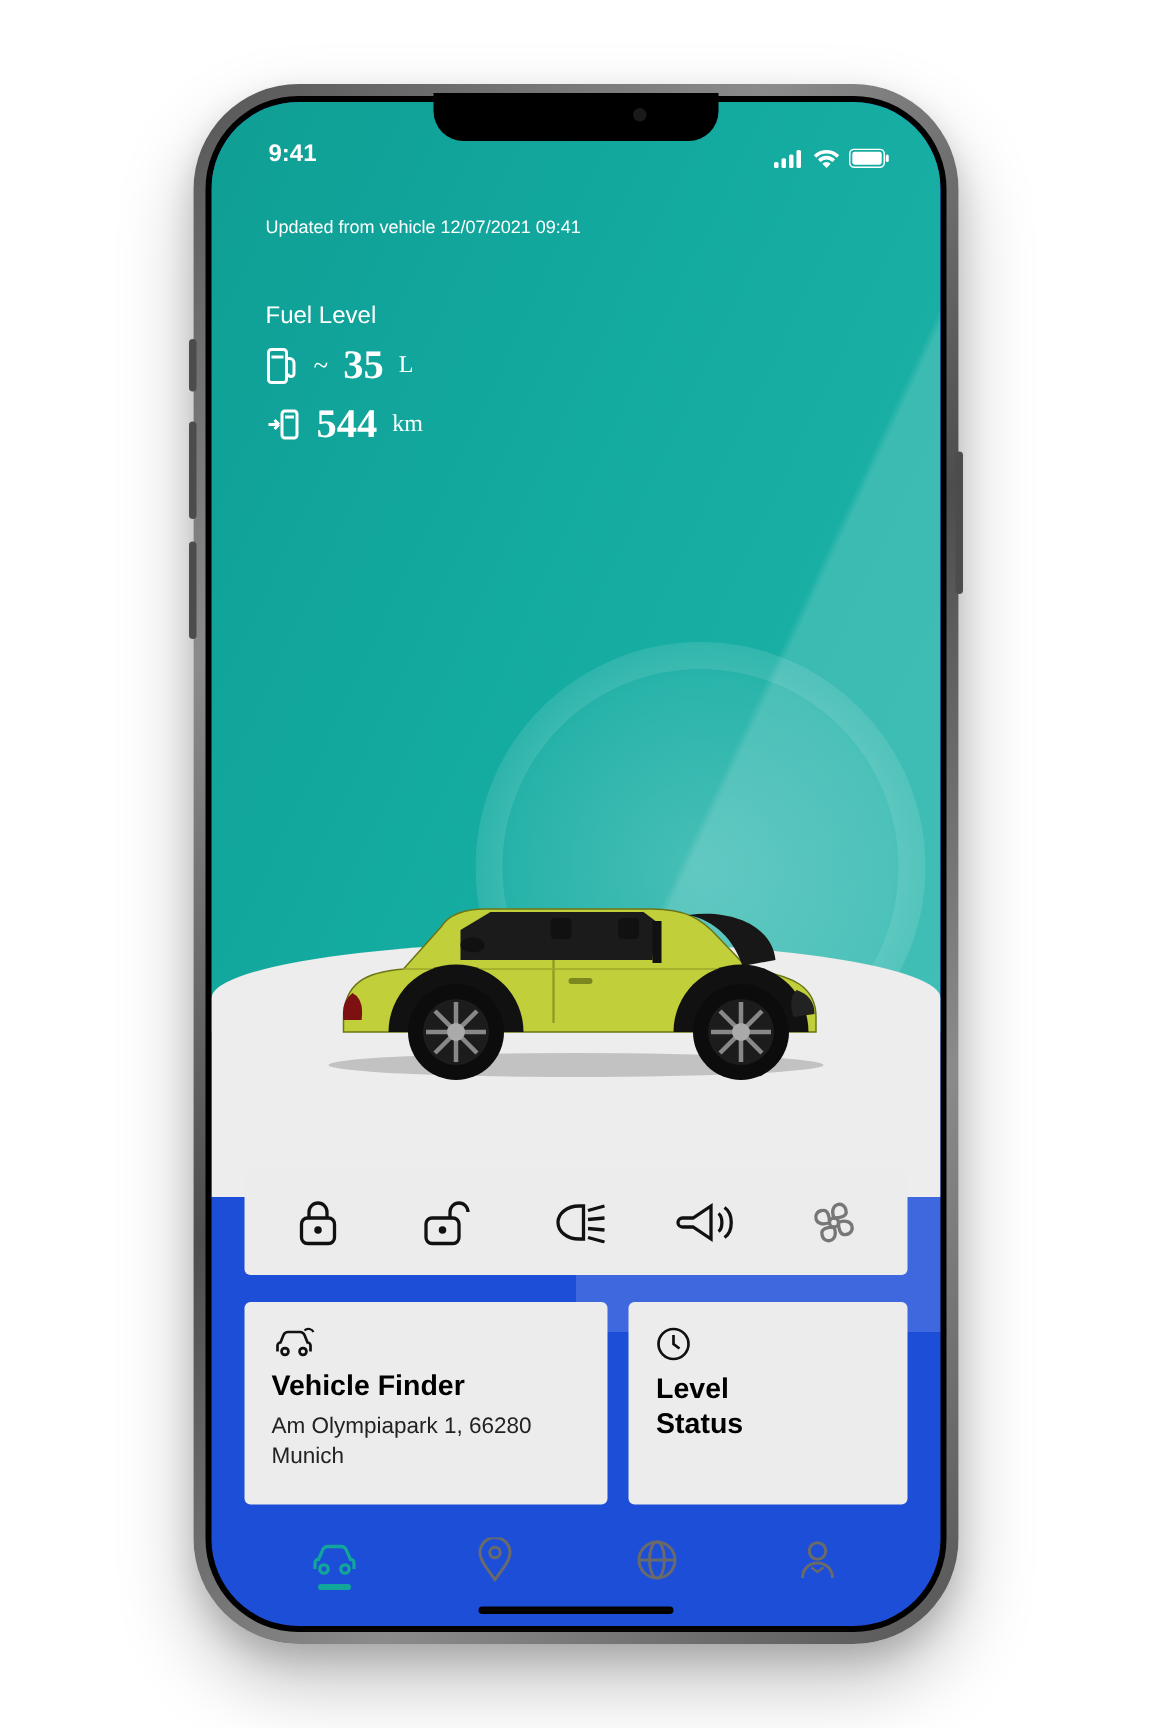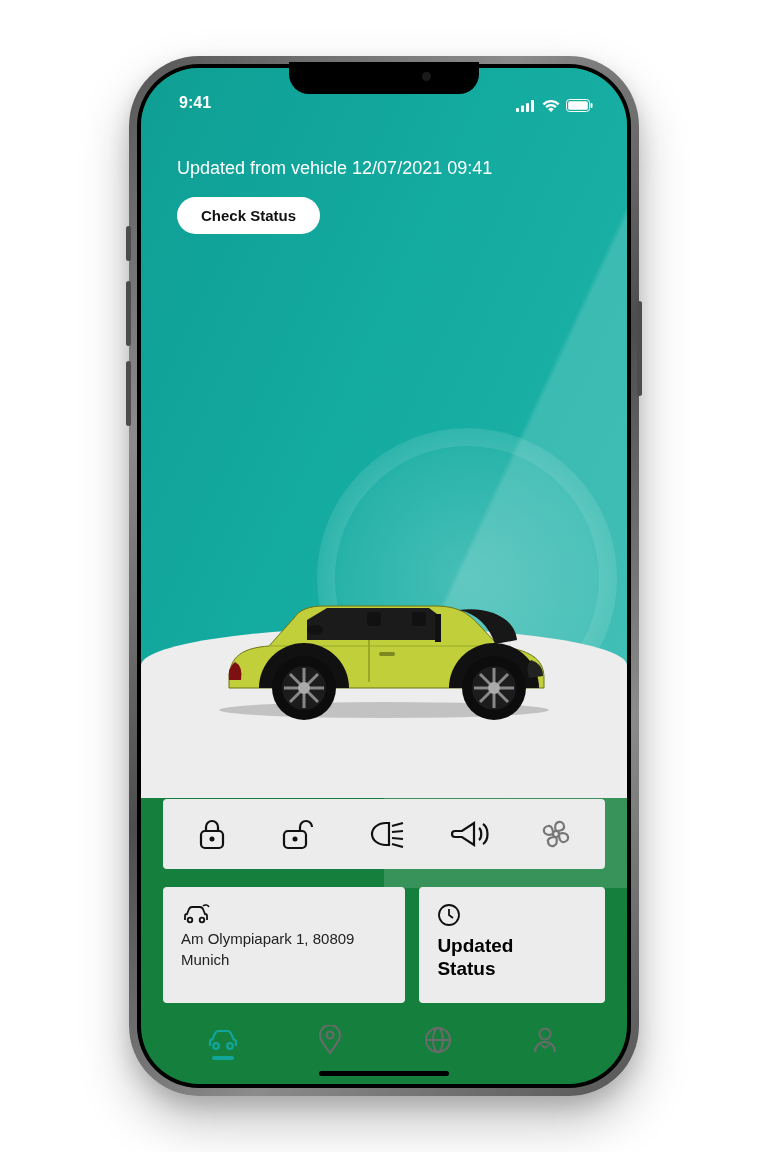--- a/index.html
+++ b/index.html
@@ -28,21 +28,21 @@
     border-radius: 62px;
     padding: 4px;
     position: relative;
   }
   .screen {
     width: 100%;
     height: 100%;
     border-radius: 58px;
     overflow: hidden;
     position: relative;
-    background: #15803d;
+    background: #1d4ed8;
   }
   .notch {
     position: absolute;
     top: -2px;
     left: 50%;
     transform: translateX(-50%);
     width: 190px;
     height: 32px;
     background: #000;
     border-radius: 0 0 20px 20px;
@@ -128,22 +128,21 @@
     z-index:50;
   }
   .hero h1 {
     font-family: Georgia, "Times New Roman", serif;
     font-weight: 400;
     font-size: 62px;
     line-height: 1.02;
     letter-spacing: 1px;
   }
   .hero .sub {
-    margin-top: 14px;
-    font-size: 18px;
+    font-size: 12px;
     font-weight:400;
   }
   .check-btn {
     margin-top: 18px;
     background:#fff;
     color:#111;
     border:none;
     padding: 10px 24px;
     border-radius: 999px;
     font-weight:700;
@@ -269,23 +268,46 @@
                 <rect x="2.2" y="2.2" width="19.6" height="8.6" rx="1.6" fill="#fff"></rect>
                 <rect x="24.5" y="4" width="2" height="5" rx="1" fill="#fff"></rect>
               </svg>
           </span>
         </div>
       </div>
 
 
       <div class="hero">
         <div class="sub">Updated from vehicle 12/07/2021 09:41</div>
-        <button class="check-btn">Check Status</button>
-      </div>
-
+      </div>
+
+      <div class="fuel">
+        <div class="fuel-label">Fuel Level</div>
+        <div class="fuel-row">
+          <span>
+            <svg width="22" height="26" viewBox="0 0 22 26" fill="none" stroke="#fff" stroke-width="2">
+                <rect x="2" y="2" width="12" height="22" rx="2"></rect>
+                <path d="M4 7h8M14 8h2a3 3 0 0 1 3 3v7a2 2 0 0 1-4 0"></path>
+              </svg>
+          </span>
+          <span style="font-size:18px">~</span>
+          <span class="fuel-val">35</span>
+          <span class="fuel-unit">L</span>
+        </div>
+        <div class="fuel-row">
+          <span>
+            <svg width="24" height="22" viewBox="0 0 24 22" fill="none" stroke="#fff" stroke-width="2">
+                <rect x="11" y="2" width="10" height="18" rx="2"></rect>
+                <path d="M13 6h6M2 11h7m0 0-3-3m3 3-3 3"></path>
+              </svg>
+          </span>
+          <span class="fuel-val">544</span>
+          <span class="fuel-unit">km</span>
+        </div>
+      </div>
 
       <div class="car">
         <svg width="370" height="150" viewBox="0 0 370 150">
 
           <ellipse cx="185" cy="140" rx="165" ry="8" fill="rgba(0,0,0,0.18)"></ellipse>
 
           <path d="M30 110 C 30 85 45 78 70 76 L 95 48 C 100 40 110 36 125 36 L 235 36 C 258 36 268 42 280 55 L 300 76 C 330 80 345 88 345 108 L 345 118 L 325 118 A 30 30 0 0 0 265 118 L 135 118 A 30 30 0 0 0 75 118 L 30 118 Z" fill="#c1cf3b"></path>
           <path d="M30 110 C 30 85 45 78 70 76 L 95 48 C 100 40 110 36 125 36 L 235 36 C 258 36 268 42 280 55 L 300 76 C 330 80 345 88 345 108 L 345 118 L 325 118 A 30 30 0 0 0 265 118 L 135 118 A 30 30 0 0 0 75 118 L 30 118 Z" fill="none" stroke="#6b7516" stroke-width="1"></path>
 
           <path d="M260 40 C 290 36 316 48 318 70 L 296 74 C 290 56 278 44 260 40 Z" fill="#171717"></path>
@@ -385,31 +407,32 @@
         <div class="cards">
           <div class="card">
             <span>
               <svg width="30" height="22" viewBox="0 0 30 22" fill="none" stroke="#111" stroke-width="1.8">
                   <path d="M4 17v-4c0-1 1-2 2-2l2-5c.5-1 1.5-2 3-2h8c1.5 0 2.5 1 3 2l2 5c1 0 2 1 2 2v4"></path>
                   <circle cx="9" cy="17" r="2.3"></circle>
                   <circle cx="21" cy="17" r="2.3"></circle>
                   <path d="M22 3c2-2 5-1 6 1" stroke-width="1.5"></path>
                 </svg>
             </span>
-            <p>Am Olympiapark 1, 80809 Munich</p>
+            <h3>Vehicle Finder</h3>
+            <p>Am Olympiapark 1, 66280 Munich</p>
           </div>
           <div class="card narrow">
             <span>
               <svg width="24" height="24" viewBox="0 0 24 24" fill="none" stroke="#111" stroke-width="1.8">
                   <circle cx="12" cy="12" r="10"></circle>
                   <path d="M12 6v6l4 3"></path>
                 </svg>
             </span>
             <h3>
-              <span>Updated</span><br>
+              <span>Level</span><br>
               <span>Status</span>
             </h3>
           </div>
         </div>
 
         <div class="tabbar">
           <button>
             <span>
               <svg width="34" height="24" viewBox="0 0 34 24" fill="none" stroke="#12a59a" stroke-width="2.2">
                   <path d="M4 18v-4c0-1.3 1-2.5 2.4-2.5l2.3-5.3C9.4 4.3 10.7 3 12.5 3h9c1.8 0 3.1 1.3 3.8 3.2l2.3 5.3C29 11.5 30 12.7 30 14v4"></path>

